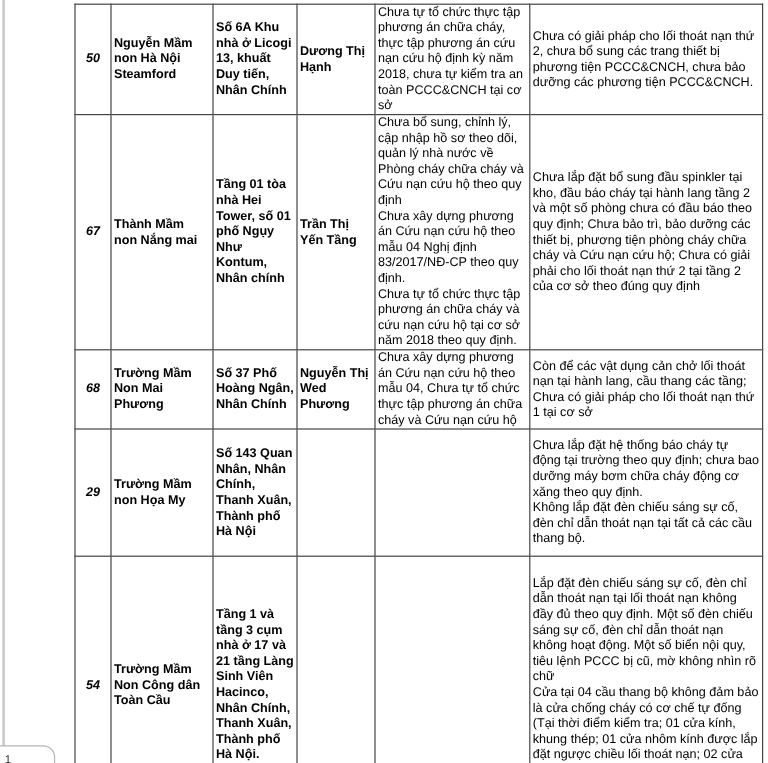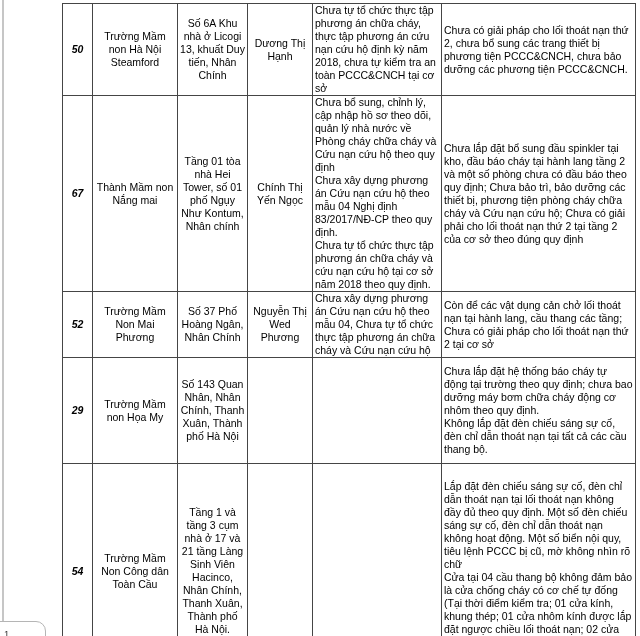--- a/index.html
+++ b/index.html
@@ -26,22 +26,23 @@
     font-size:10.5px;
     line-height:13px;
     overflow:hidden;
   }
   td.c-no{
     text-align:center;vertical-align:middle;
     font-weight:bold;font-style:italic;
     font-size:11px;
   }
   td.c-center{
-    text-align:center;vertical-align:middle;
+    vertical-align:middle;
     padding:0 2px;
+    font-weight:bold;
   }
   td.c-find{
     text-align:left;vertical-align:middle;
     padding:0 2px;
     white-space:pre-line;
     margin-left:23px;
   }
   tr.r50{height:76px;}
   tr.r51{height:169px;}
   tr.r52{height:64px;}
@@ -69,51 +70,51 @@
       <col style="width:30px">
       <col style="width:85px">
       <col style="width:70px">
       <col style="width:65px">
       <col style="width:129px">
       <col style="width:194px">
     </colgroup>
     <tbody>
       <tr class="r50">
         <td class="c-no">50</td>
-        <td class="c-center">Trường Mầm non Hà Nội Steamford</td>
+        <td class="c-center">Nguyễn Mầm non Hà Nội Steamford</td>
         <td class="c-center">Số 6A Khu nhà ở Licogi 13, khuất Duy tiến, Nhân Chính</td>
         <td class="c-center">Dương Thị Hạnh</td>
         <td class="c-find">Chưa tự tổ chức thực tập phương án chữa cháy, thực tập phương án cứu nạn cứu hộ định kỳ năm 2018, chưa tự kiểm tra an toàn PCCC&amp;CNCH tại cơ sở</td>
         <td class="c-find">Chưa có giải pháp cho lối thoát nạn thứ 2, chưa bổ sung các trang thiết bị phương tiện PCCC&amp;CNCH, chưa bảo dưỡng các phương tiện PCCC&amp;CNCH.</td>
       </tr>
       <tr class="r51">
         <td class="c-no">67</td>
         <td class="c-center">Thành Mầm non Nắng mai</td>
         <td class="c-center">Tầng 01 tòa nhà Hei Tower, số 01 phố Ngụy Như Kontum, Nhân chính</td>
-        <td class="c-center">Chính Thị Yến Ngọc</td>
+        <td class="c-center">Trần Thị Yến Tầng</td>
         <td class="c-find">Chưa bổ sung, chỉnh lý, cập nhập hồ sơ theo dõi, quản lý nhà nước về Phòng cháy chữa cháy và Cứu nạn cứu hộ theo quy định
 Chưa xây dựng phương án Cứu nạn cứu hộ theo mẫu 04 Nghị định 83/2017/NĐ-CP theo quy định.
 Chưa tự tổ chức thực tập phương án chữa cháy và cứu nạn cứu hộ tại cơ sở năm 2018 theo quy định.</td>
         <td class="c-find">Chưa lắp đặt bổ sung đầu spinkler tại kho, đầu báo cháy tại hành lang tầng 2 và một số phòng chưa có đầu báo theo quy định; Chưa bảo trì, bảo dưỡng các thiết bị, phương tiện phòng cháy chữa cháy và Cứu nạn cứu hộ; Chưa có giải phải cho lối thoát nạn thứ 2 tại tầng 2 của cơ sở theo đúng quy định</td>
       </tr>
       <tr class="r52">
-        <td class="c-no">52</td>
+        <td class="c-no">68</td>
         <td class="c-center">Trường Mầm Non Mai Phương</td>
         <td class="c-center">Số 37 Phố Hoàng Ngân, Nhân Chính</td>
         <td class="c-center">Nguyễn Thị Wed Phương</td>
         <td class="c-find">Chưa xây dựng phương án Cứu nạn cứu hộ theo mẫu 04, Chưa tự tổ chức thực tập phương án chữa cháy và Cứu nạn cứu hộ</td>
-        <td class="c-find">Còn để các vật dụng cản chở lối thoát nạn tại hành lang, cầu thang các tầng; Chưa có giải pháp cho lối thoát nạn thứ 2 tại cơ sở</td>
+        <td class="c-find">Còn để các vật dụng cản chở lối thoát nạn tại hành lang, cầu thang các tầng; Chưa có giải pháp cho lối thoát nạn thứ 1 tại cơ sở</td>
       </tr>
       <tr class="r53">
         <td class="c-no">29</td>
         <td class="c-center">Trường Mầm non Họa My</td>
         <td class="c-center">Số 143 Quan Nhân, Nhân Chính, Thanh Xuân, Thành phố Hà Nội</td>
         <td class="c-center"></td>
         <td class="c-find"></td>
-        <td class="c-find">Chưa lắp đặt hệ thống báo cháy tự động tại trường theo quy định; chưa bao dưỡng máy bơm chữa cháy động cơ nhôm theo quy định.
+        <td class="c-find">Chưa lắp đặt hệ thống báo cháy tự động tại trường theo quy định; chưa bao dưỡng máy bơm chữa cháy động cơ xăng theo quy định.
 Không lắp đặt đèn chiếu sáng sự cố, đèn chỉ dẫn thoát nạn tại tất cả các cầu thang bộ.</td>
       </tr>
       <tr class="r54">
         <td class="c-no">54</td>
         <td class="c-center">Trường Mầm Non Công dân Toàn Cầu</td>
         <td class="c-center">Tầng 1 và tầng 3 cụm nhà ở 17 và 21 tầng Làng Sinh Viên Hacinco, Nhân Chính, Thanh Xuân, Thành phố Hà Nội.</td>
         <td class="c-center"></td>
         <td class="c-find"></td>
         <td class="c-find">Lắp đặt đèn chiếu sáng sự cố, đèn chỉ dẫn thoát nạn tại lối thoát nạn không đầy đủ theo quy định. Một số đèn chiếu sáng sự cố, đèn chỉ dẫn thoát nạn không hoạt động. Một số biển nội quy, tiêu lệnh PCCC bị cũ, mờ không nhìn rõ chữ
 Cửa tại 04 cầu thang bộ không đảm bảo là cửa chống cháy có cơ chế tự đống (Tại thời điểm kiểm tra; 01 cửa kính, khung thép; 01 cửa nhôm kính được lắp đặt ngược chiều lối thoát nạn; 02 cửa nhôm kính tại 02 cầu thang bộ là cửa lùa không</td>

